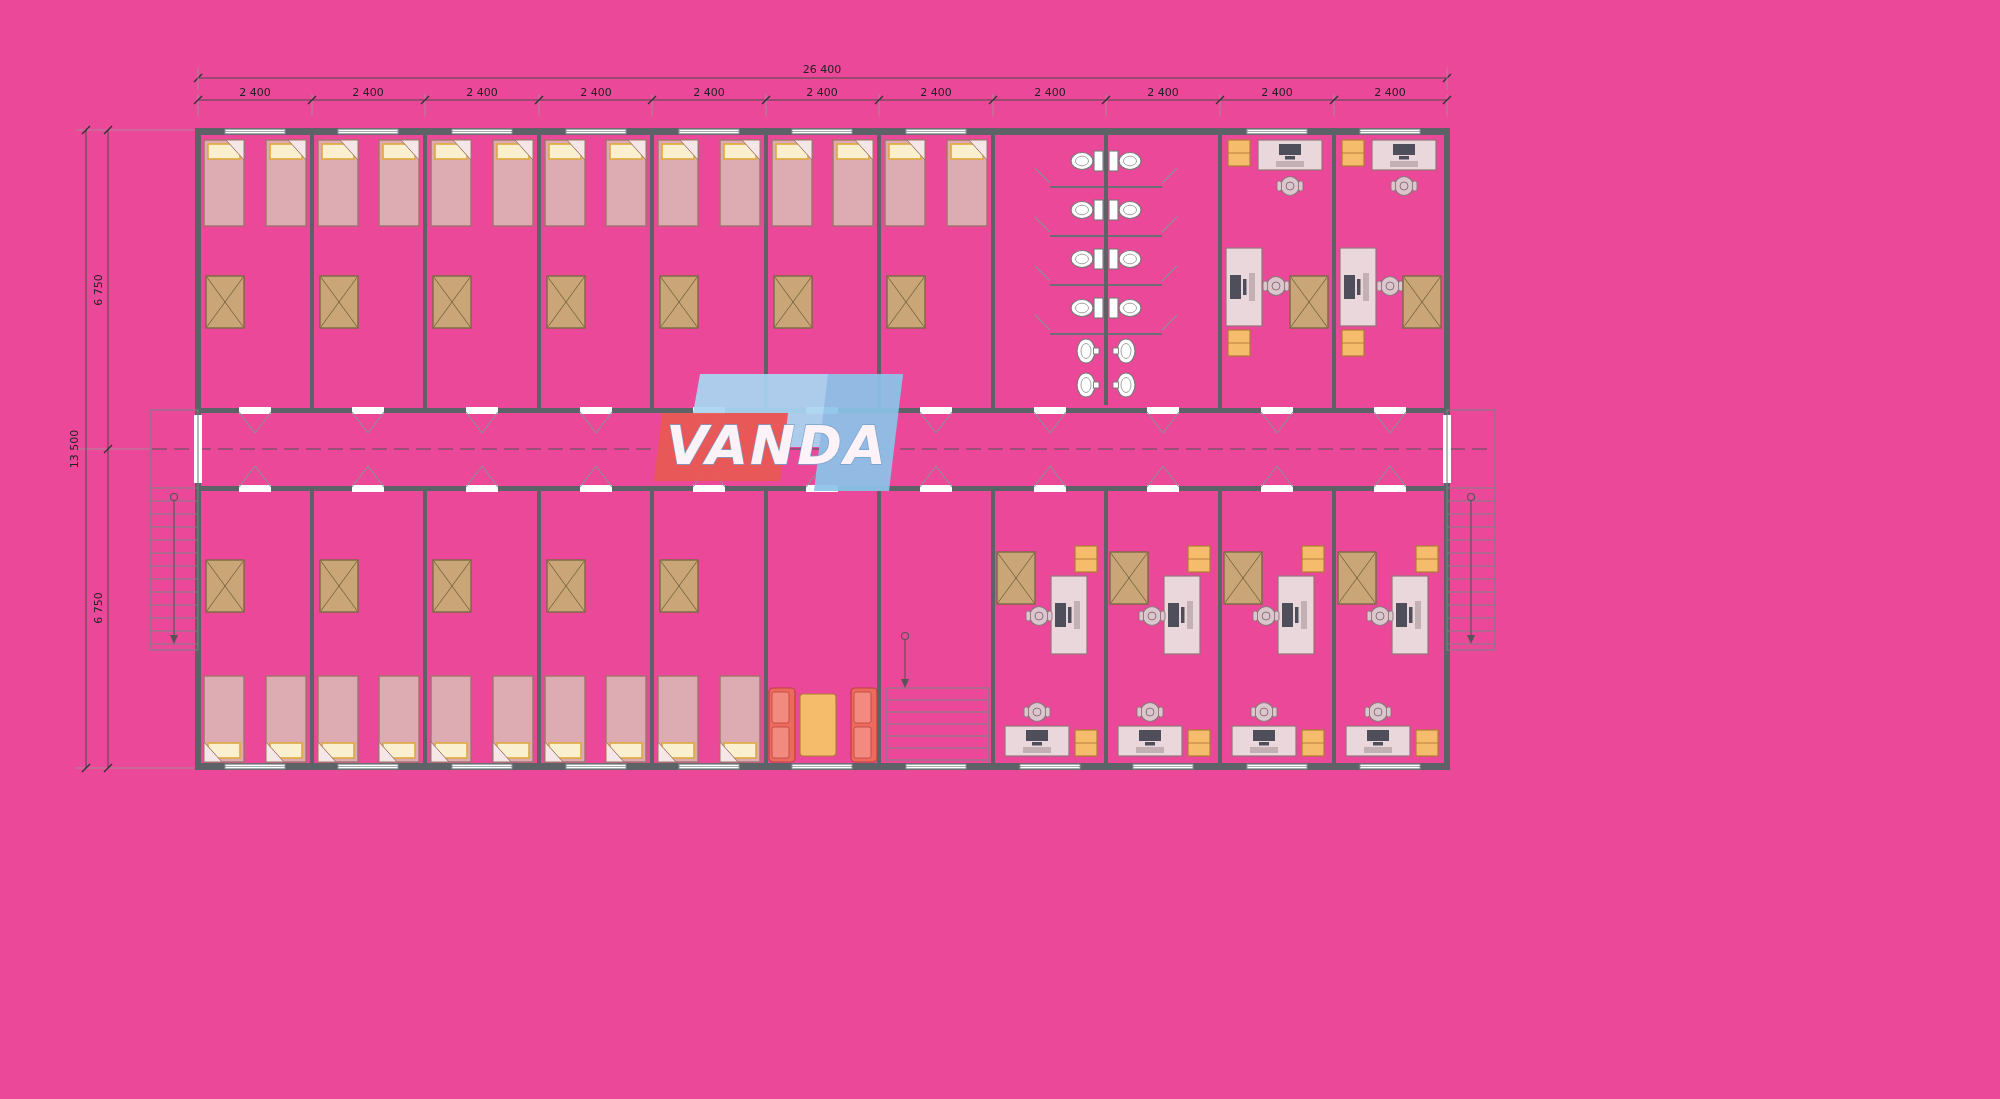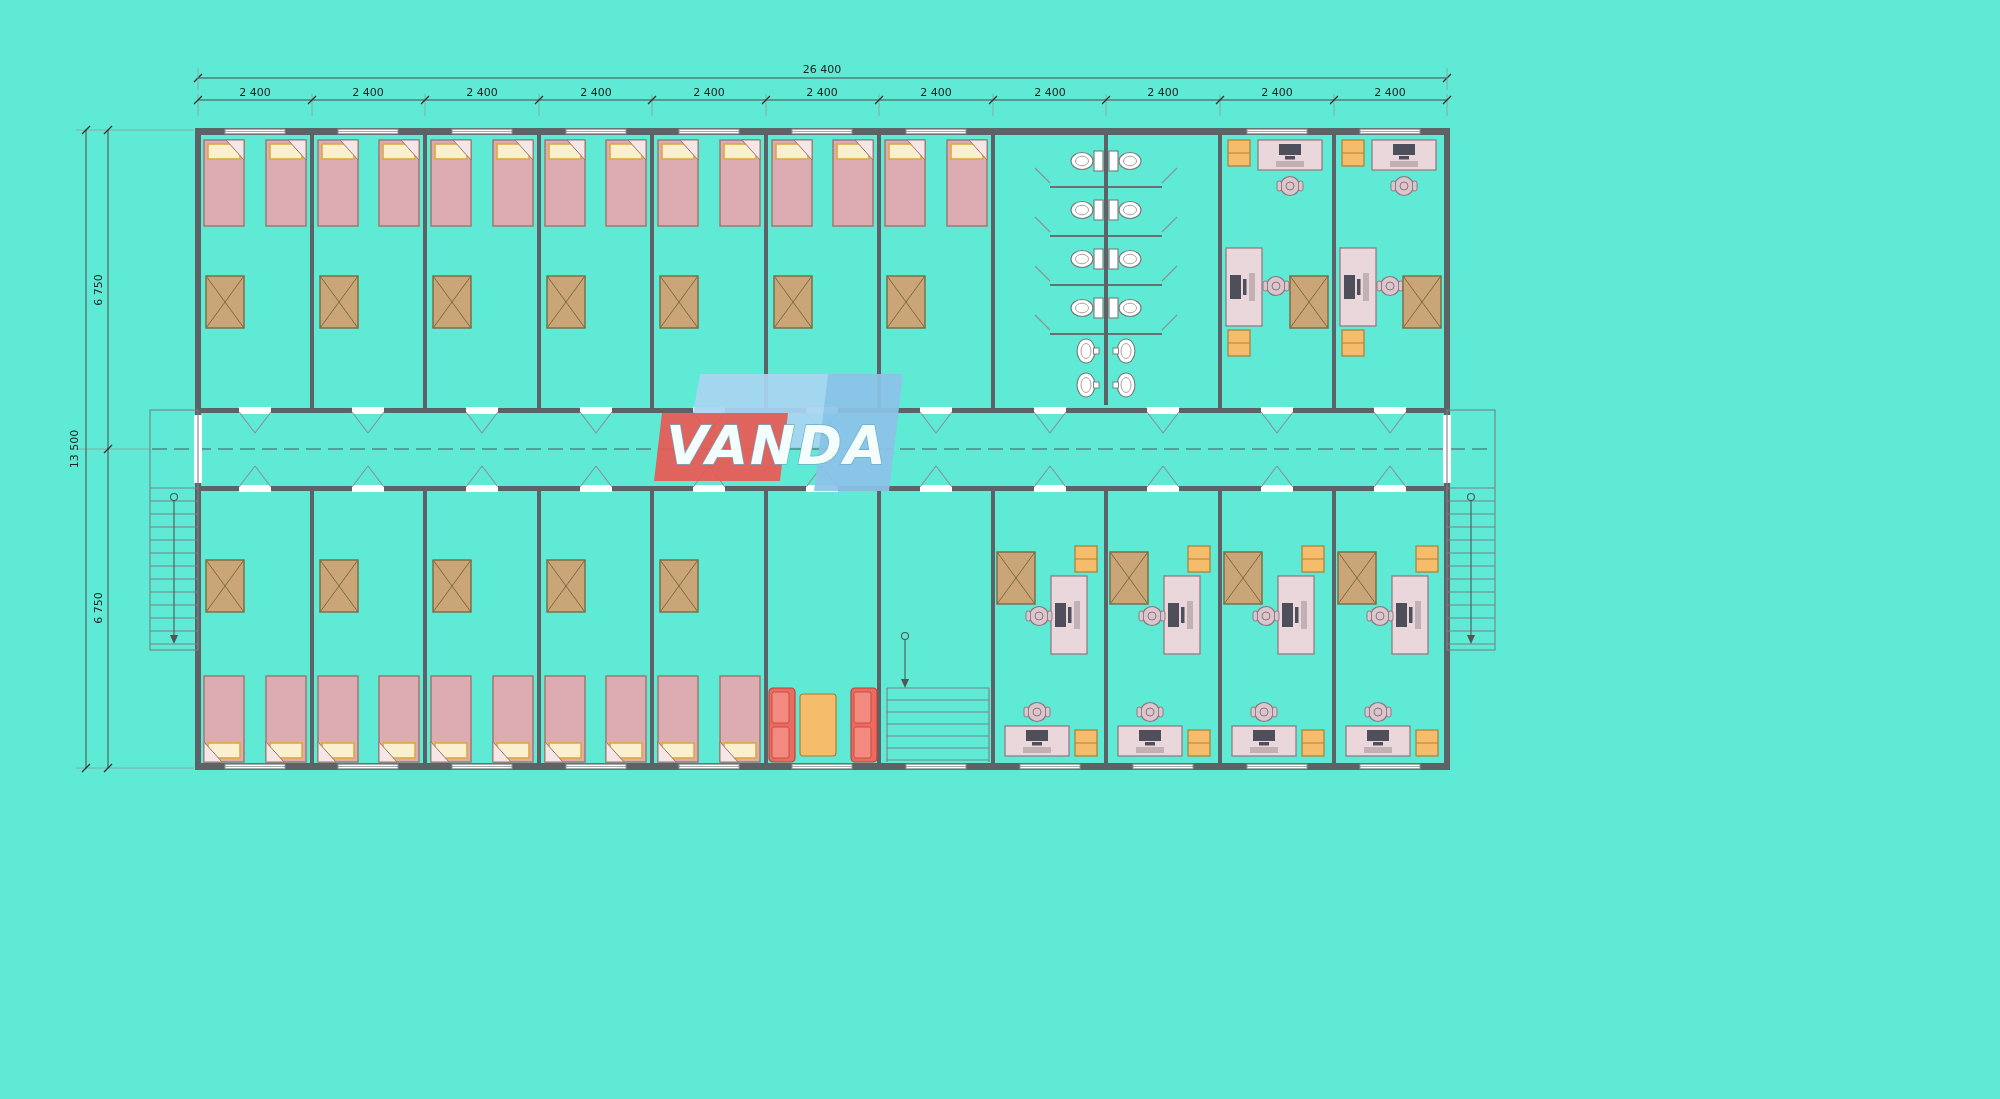--- a/index.html
+++ b/index.html
@@ -1,16 +1,16 @@
 <!DOCTYPE html>
 <html><head>
 <meta charset="utf-8">
 <style>
   html,body{margin:0;padding:0;background:#fff}
-  .page{position:relative;width:2000px;height:1099px;background:#5eead4;overflow:hidden;
+  .page{position:relative;width:2000px;height:1099px;background:#ec4899;overflow:hidden;
         font-family:"DejaVu Sans",sans-serif}
   svg{position:absolute;left:0;top:0}
   .dim{stroke:#4a4a4a;stroke-width:1;fill:none}
   .tick{stroke:#2f2f2f;stroke-width:1.3;fill:none}
   .ext{stroke:#9a9a9a;stroke-width:.8;fill:none}
   .dimtxt{font:11px "DejaVu Sans",sans-serif;fill:#222;text-anchor:middle}
   .wallf{fill:#5d6266}
   .gap{fill:#fff}
   .pline{stroke:#6a6f73;stroke-width:1.8;fill:none}
   .door{stroke:#8a9096;stroke-width:1.1;fill:none}

